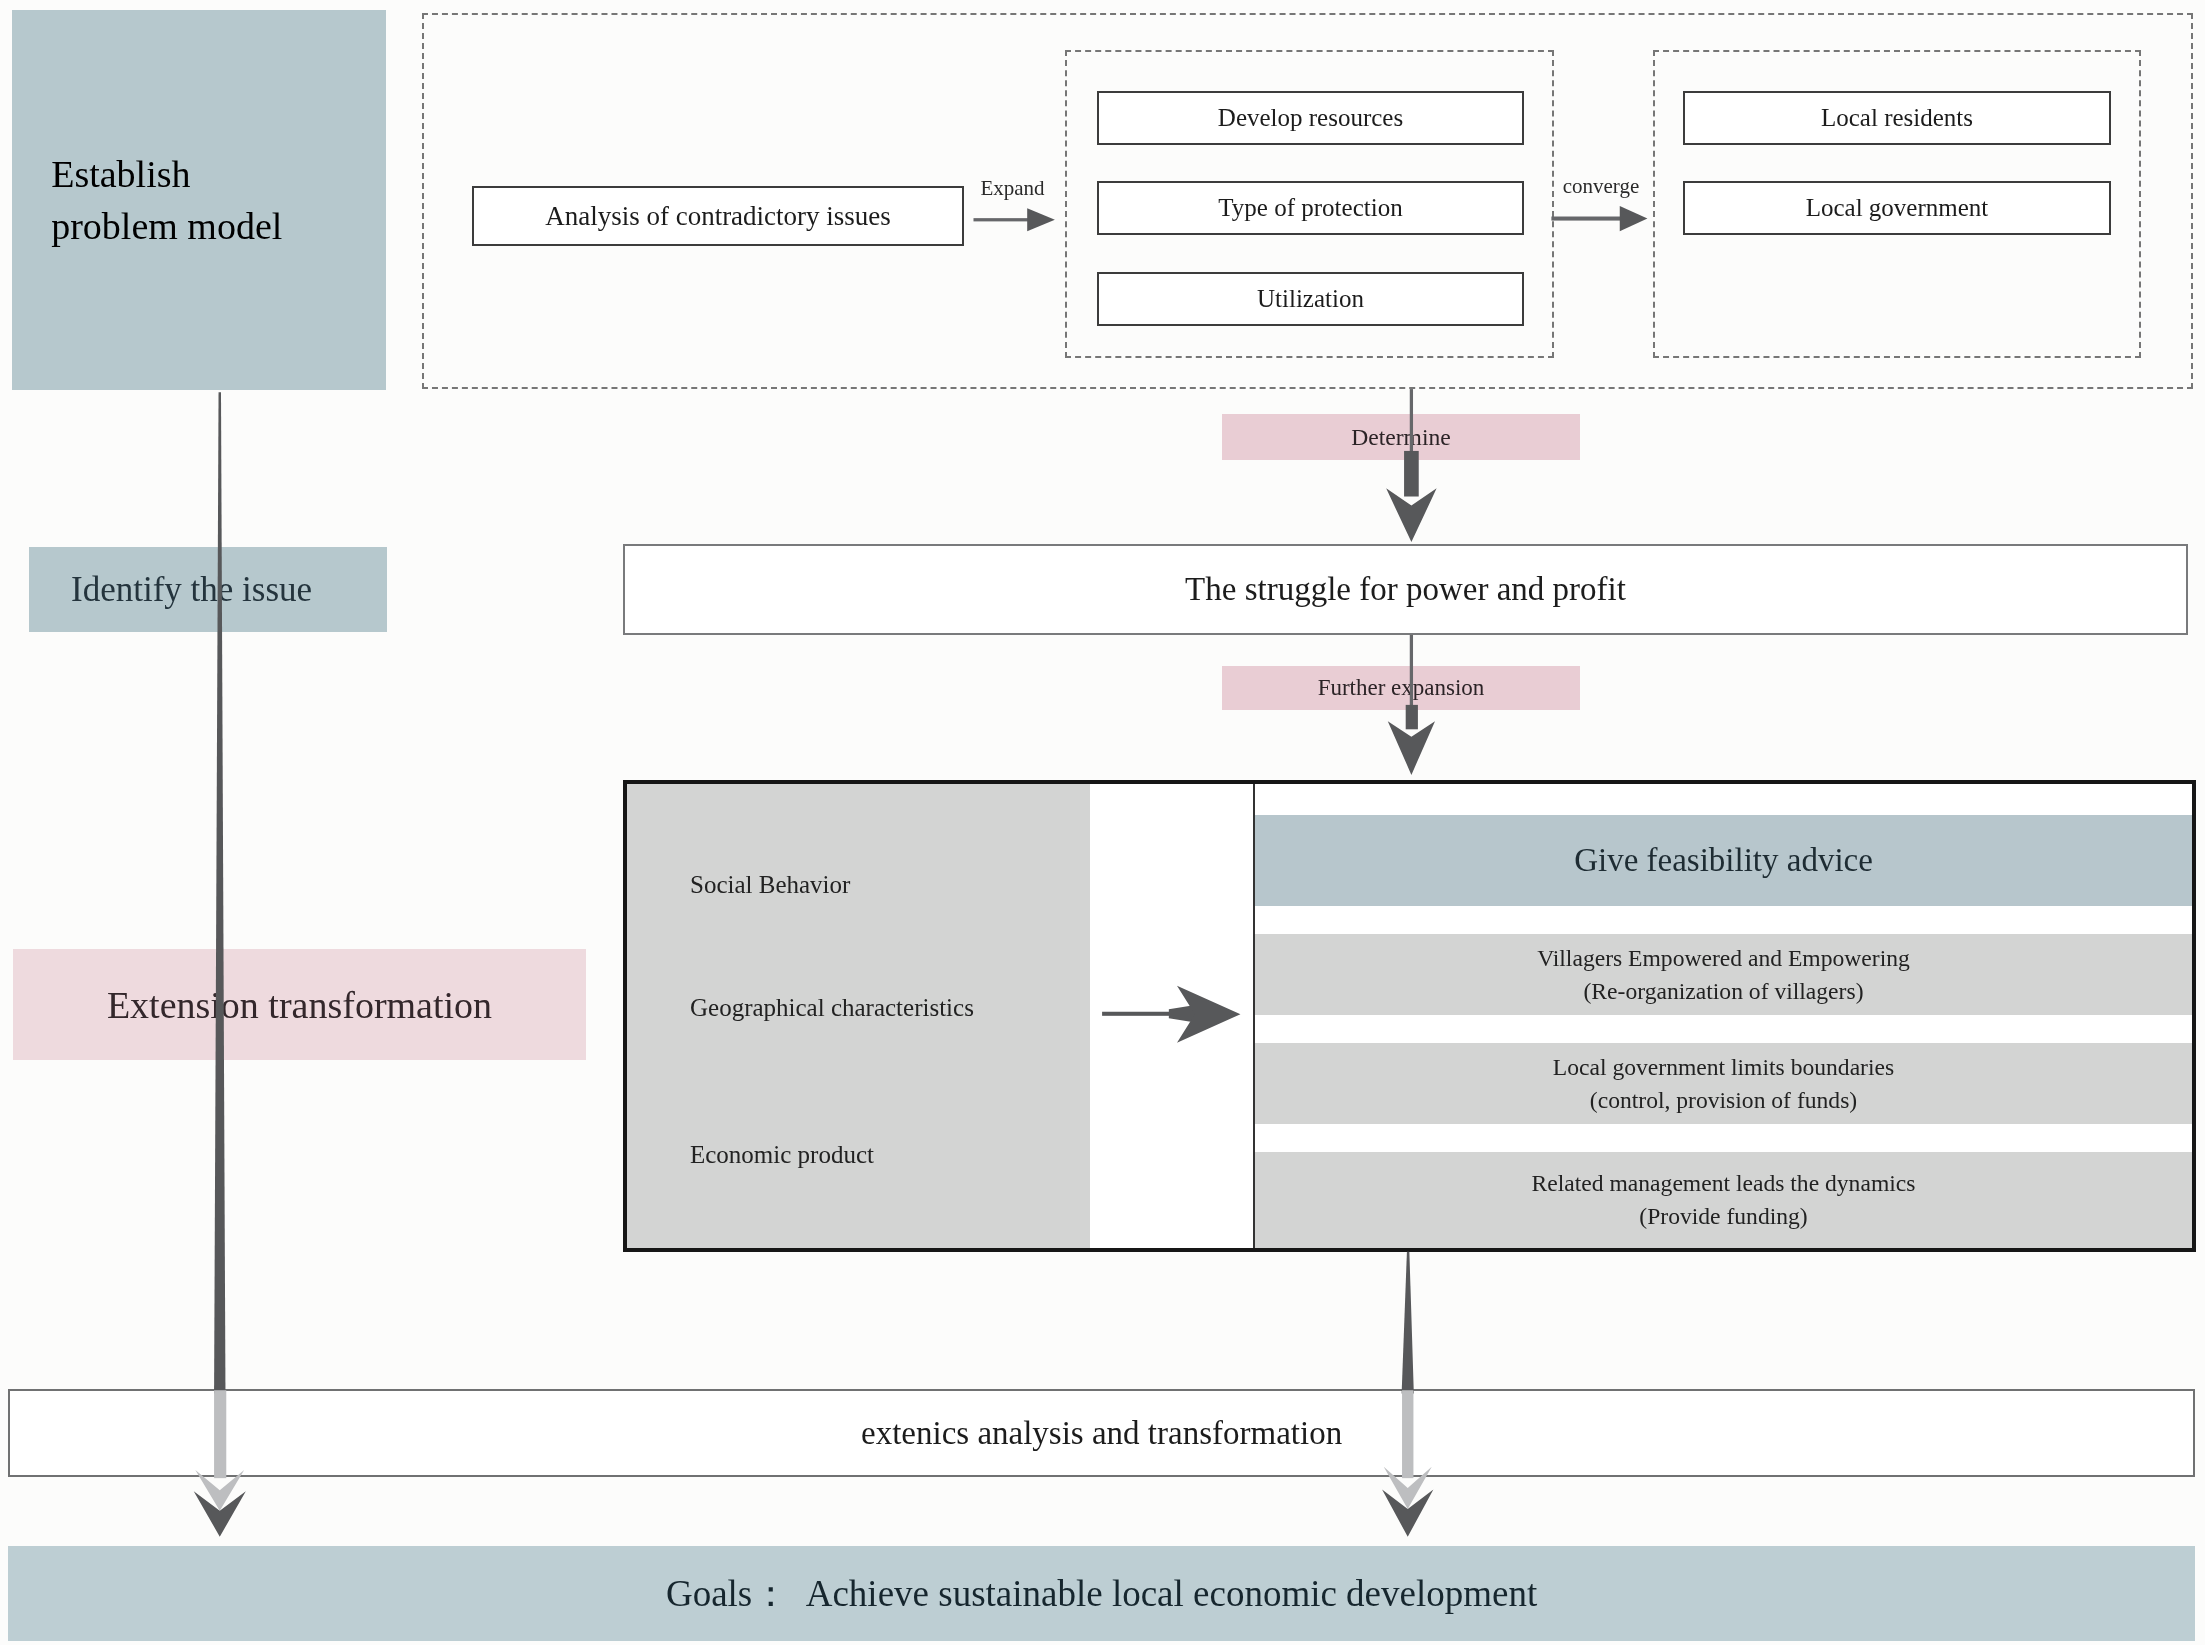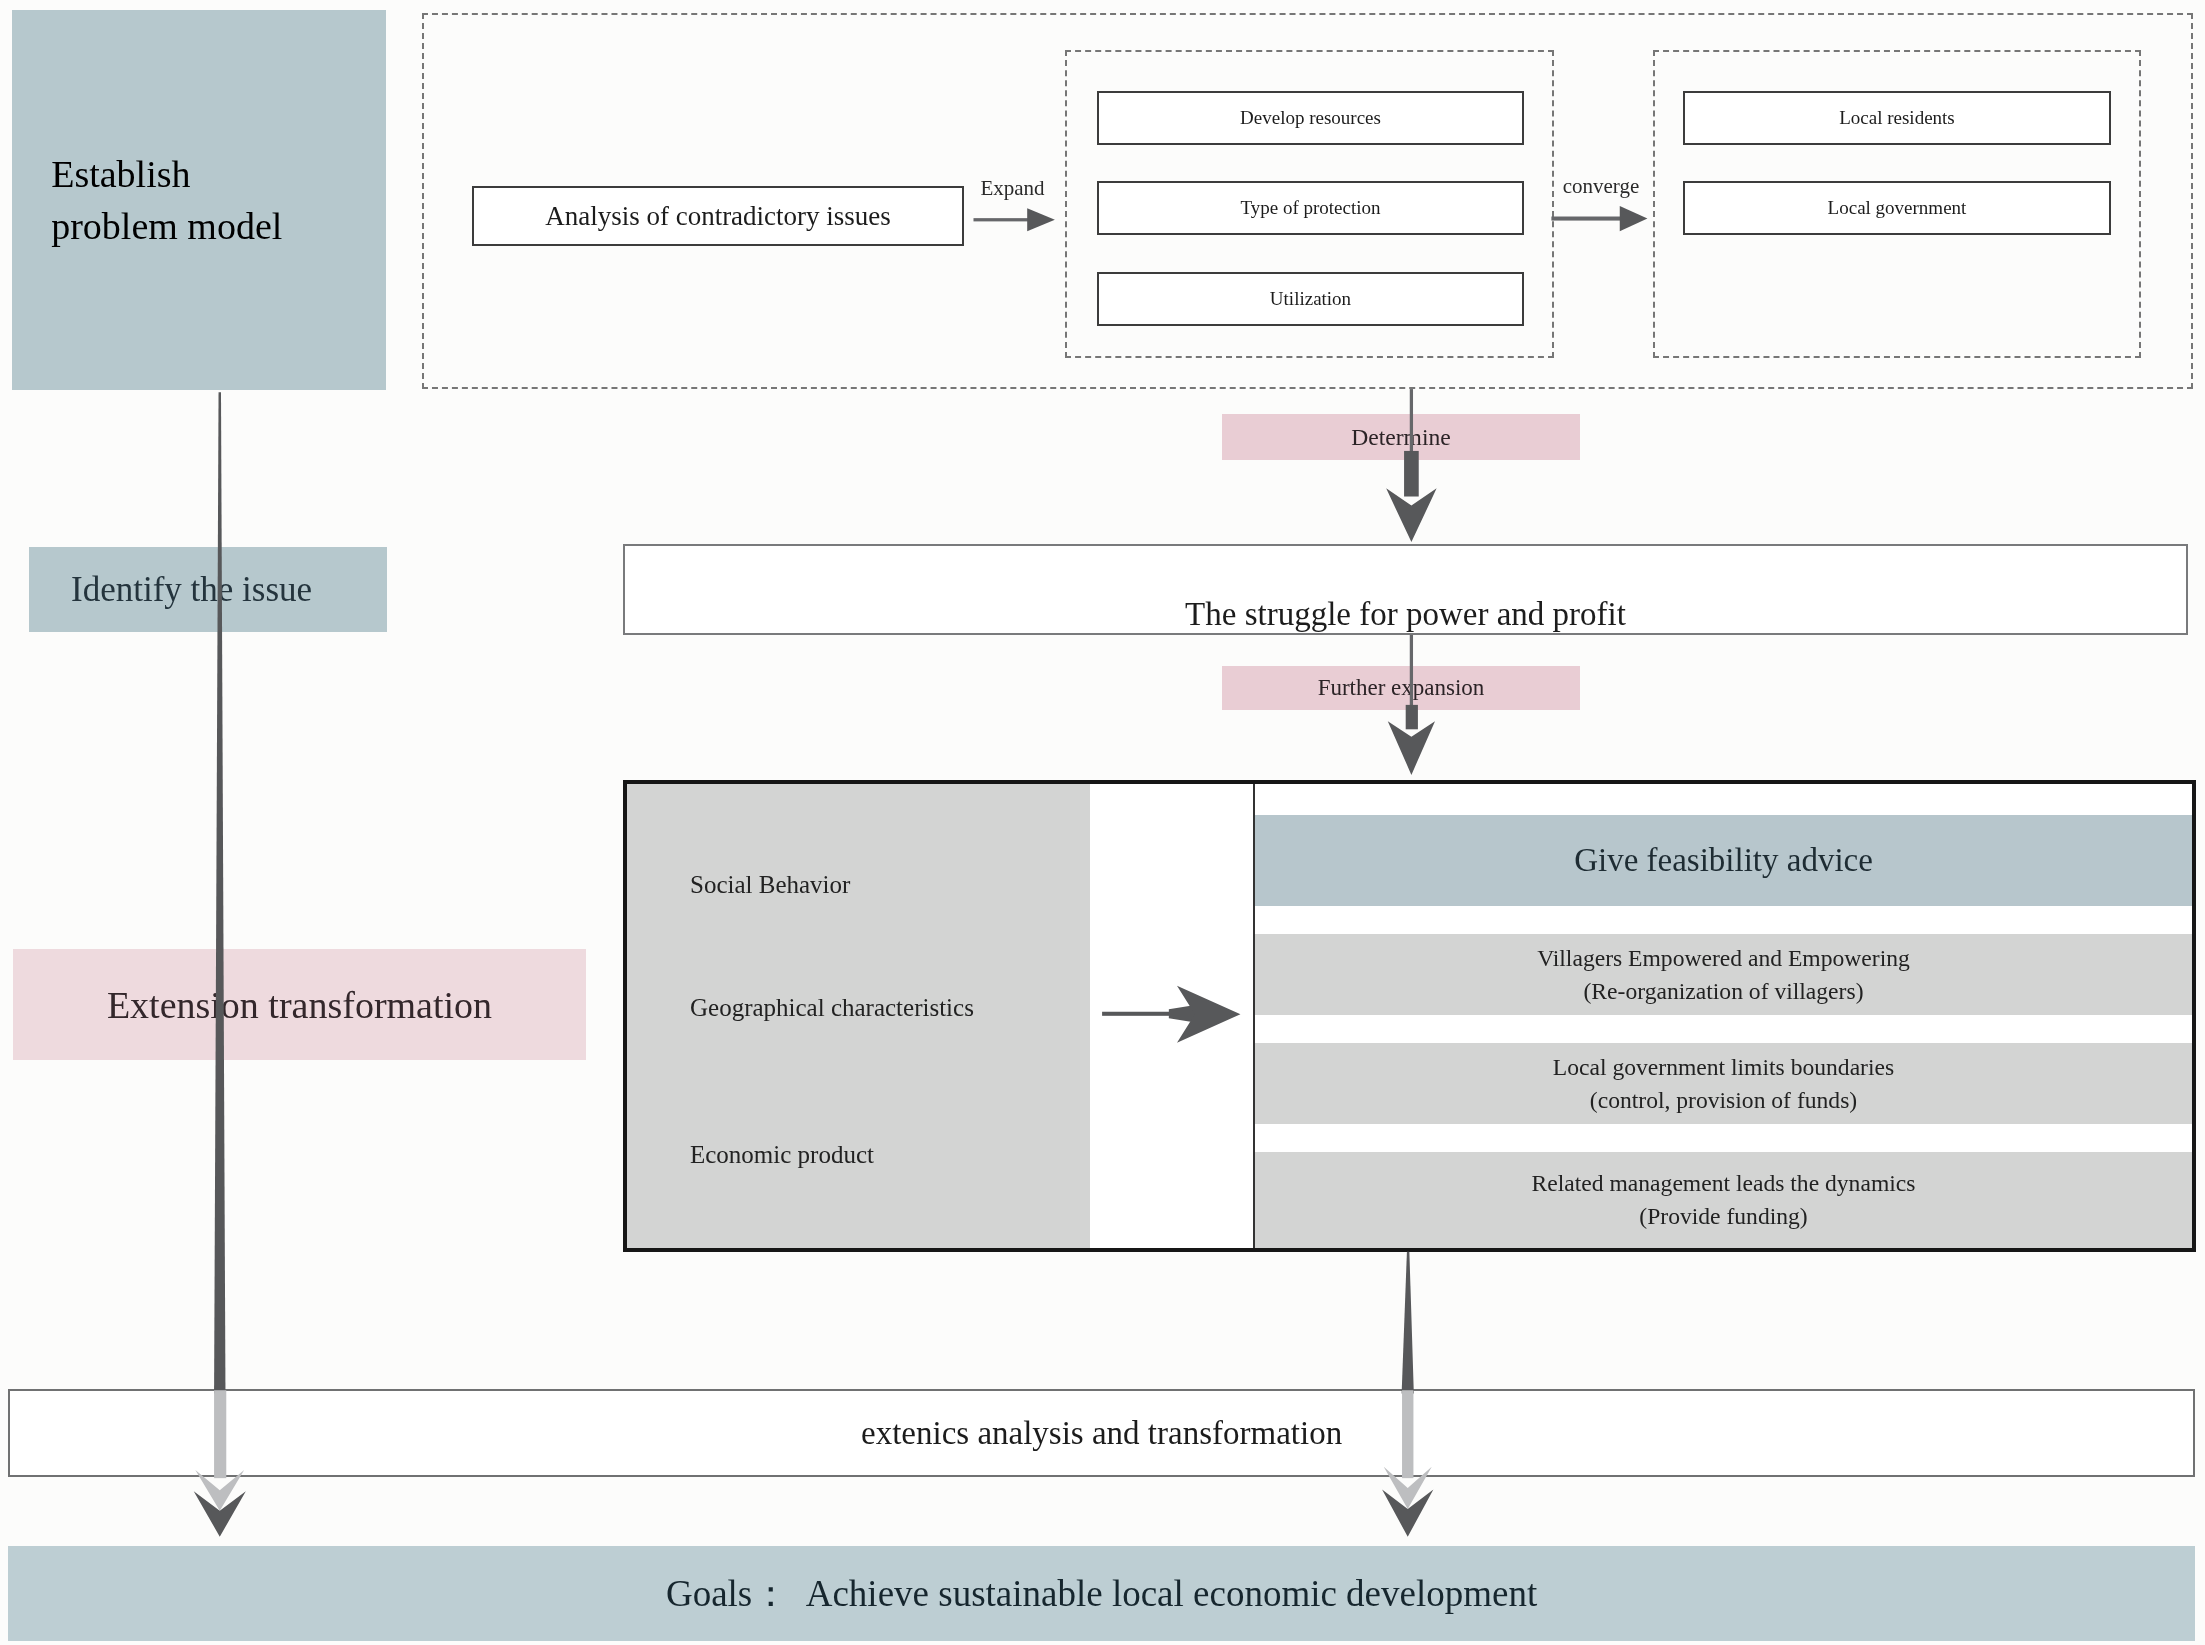--- a/index.html
+++ b/index.html
@@ -38,21 +38,21 @@
 
   
   .dashed{border:2.4px dashed var(--dash,#767676);background:transparent;box-sizing:border-box;}
   .dashed-outer{left:422px;top:13px;width:1771px;height:376px;}
   .dashed-inner1{left:1065px;top:50px;width:489px;height:308px;}
   .dashed-inner2{left:1653px;top:50px;width:488px;height:308px;}
 
   
   .wbox{
     background:#ffffff;border:2.4px solid var(--border-dark,#3c3c3c);
-    box-sizing:border-box;font-size:19px;
+    box-sizing:border-box;font-size:25px;
   }
   .analysis-box{left:472px;top:186px;width:492px;height:60px;font-size:27px;}
   .exp1{left:1097px;top:91px;width:427px;height:54px;}
   .exp2{left:1097px;top:181px;width:427px;height:54px;}
   .exp3{left:1097px;top:272px;width:427px;height:54px;}
   .cvg1{left:1683px;top:91px;width:428px;height:54px;}
   .cvg2{left:1683px;top:181px;width:428px;height:54px;}
   .cvg3{left:1683px;top:272px;width:428px;height:54px;}
 
   .small-label{font-size:21px;text-align:center;color:#2a2a2a;}
@@ -65,21 +65,20 @@
     font-size:23.6px;color:#2b2326;
   }
   .determine-bar{left:1222px;top:414px;width:358px;height:46px;}
   .further-bar{left:1222px;top:666px;width:358px;height:44px;font-size:23px;}
 
   
   .struggle-bar{
     left:623px;top:544px;width:1565px;height:91px;
     background:#ffffff;border:2.4px solid #797a7c;box-sizing:border-box;
     font-size:33px;
-    align-items:flex-end;
   }
 
   
   .matrix{
     left:623px;top:780px;width:1573px;height:472px;
     background:#ffffff;border:4.9px solid #161616;box-sizing:border-box;
   }
   .m-left{
     position:absolute;left:0;top:0;bottom:0;width:463px;
     background:var(--gray,#d3d4d3);

